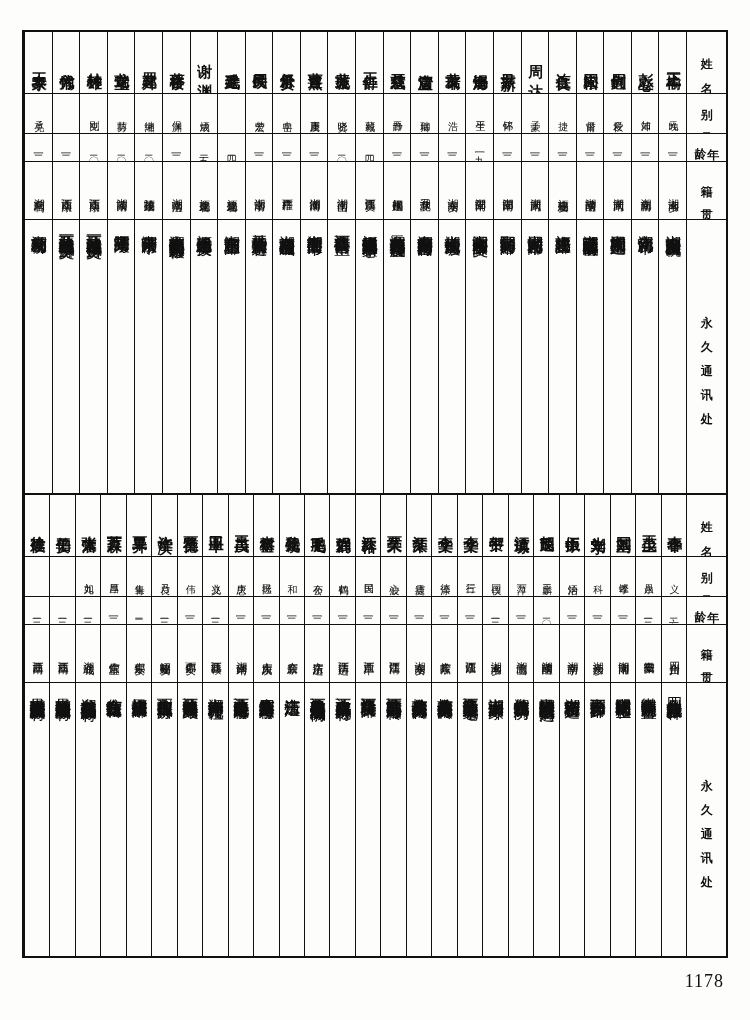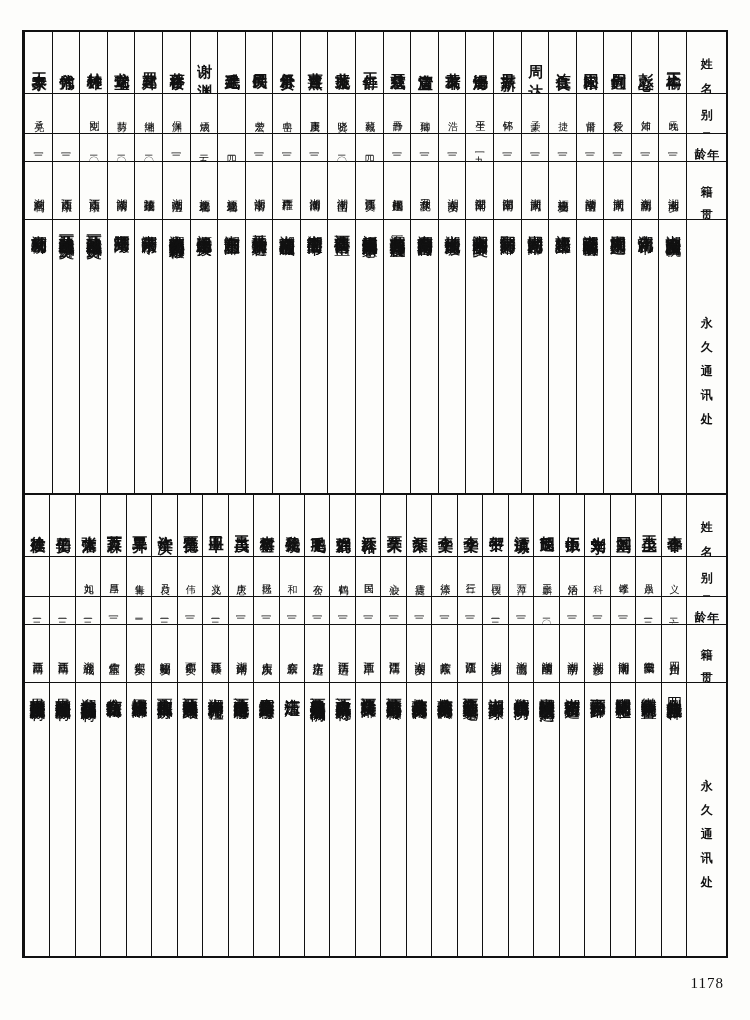--- a/index.html
+++ b/index.html
@@ -100,21 +100,21 @@
   .origin .vtext { font-size: 11px; letter-spacing: 0.5px; }
   .name.cell { align-items: center; }
   .alias.cell { align-items: center; }
   .age.cell { align-items: center; }
   .origin.cell { align-items: center; }
 
   .pagenum {
     position: absolute;
     right: 26px;
     bottom: 28px;
-    font-size: 15px;
+    font-size: 18px;
     font-family: "Liberation Serif", serif;
     letter-spacing: 1px;
     text-align: center;
   }
 </style>
 </head>
 <body>
 
 <div class="page">
 

